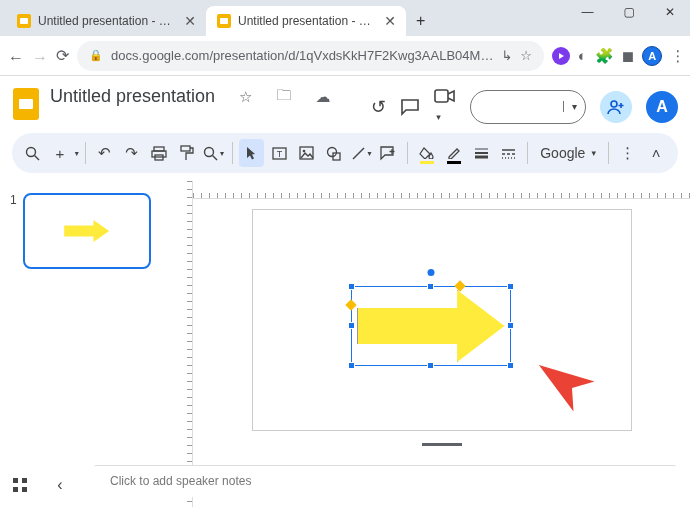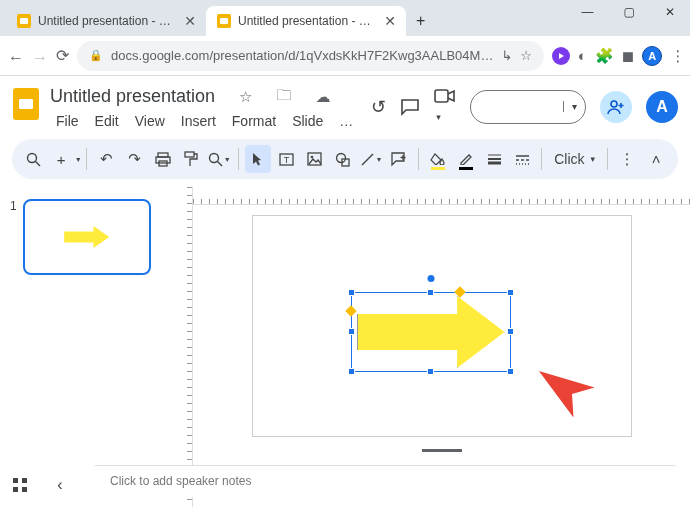--- a/index.html
+++ b/index.html
@@ -144,29 +144,20 @@
   <div class="slides-logo">
       <div class="slides-logo-box"></div>
     </div>
   <div class="doc-center">
     <div class="doc-title-row">
       <span class="doc-title">Untitled presentation</span>
       <span class="doc-icon">☆</span>
       <span class="doc-icon">🗀</span>
       <span class="doc-icon">☁</span>
     </div>
-    <div class="menu-row">
-      <span>File</span>
-      <span>Edit</span>
-      <span>View</span>
-      <span>Insert</span>
-      <span>Format</span>
-      <span>Slide</span>
-      <span>…</span>
-    </div>
   </div>
   <div class="header-right">
     <span class="hr-icon">↺</span>
     <span class="hr-icon">
       <svg width="20" height="18" viewBox="0 0 20 18">
           <path d="M2 2h16v10H6l-4 4V2z" fill="none" stroke="#444" stroke-width="1.6"></path>
         </svg>
     </span>
     <span class="hr-icon">
       <svg width="22" height="16" viewBox="0 0 22 16">
@@ -281,21 +272,21 @@
     </div>
   <div class="tb">
       <svg width="15" height="12" viewBox="0 0 15 12">
         <line x1="1" y1="3" x2="14" y2="3" stroke="#444" stroke-width="1.5"></line>
         <line x1="1" y1="7" x2="14" y2="7" stroke="#444" stroke-width="1.5" stroke-dasharray="3 2"></line>
         <line x1="1" y1="11" x2="14" y2="11" stroke="#444" stroke-width="1.5" stroke-dasharray="1 2"></line>
       </svg>
     </div>
   <div class="tb-sep"></div>
   <div class="font-sel">
-    <span>Click</span>
+    <span>Google</span>
     <span style="font-size:9px">▾</span>
   </div>
   <div class="tb-sep"></div>
   <div class="tb">⋮</div>
   <div class="tb-right">
     <div class="tb">˄</div>
   </div>
 </div>
 
 <div class="main">

